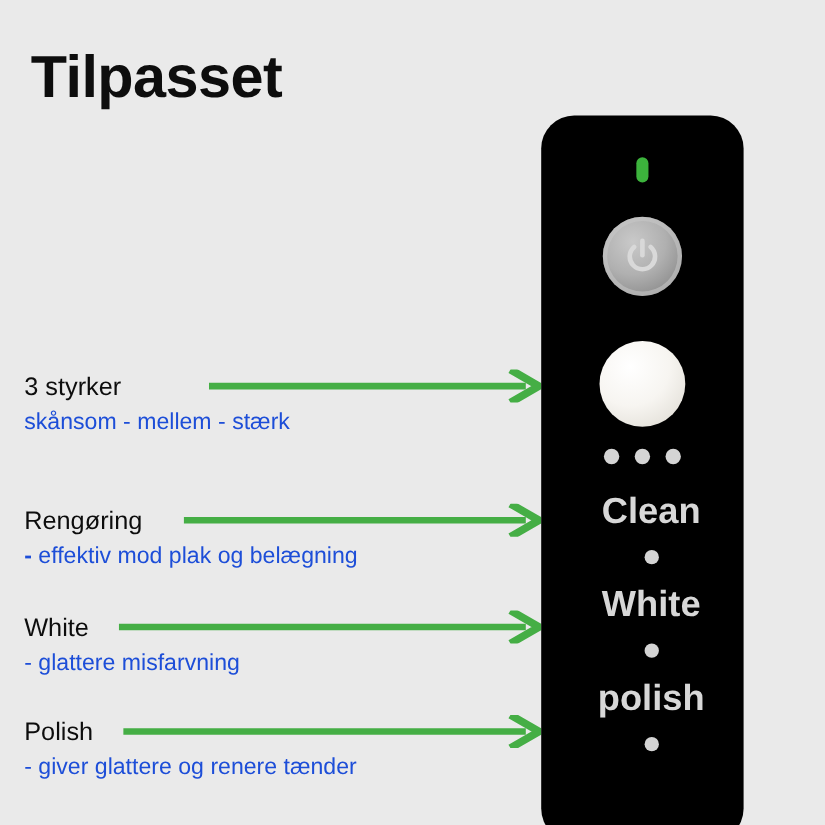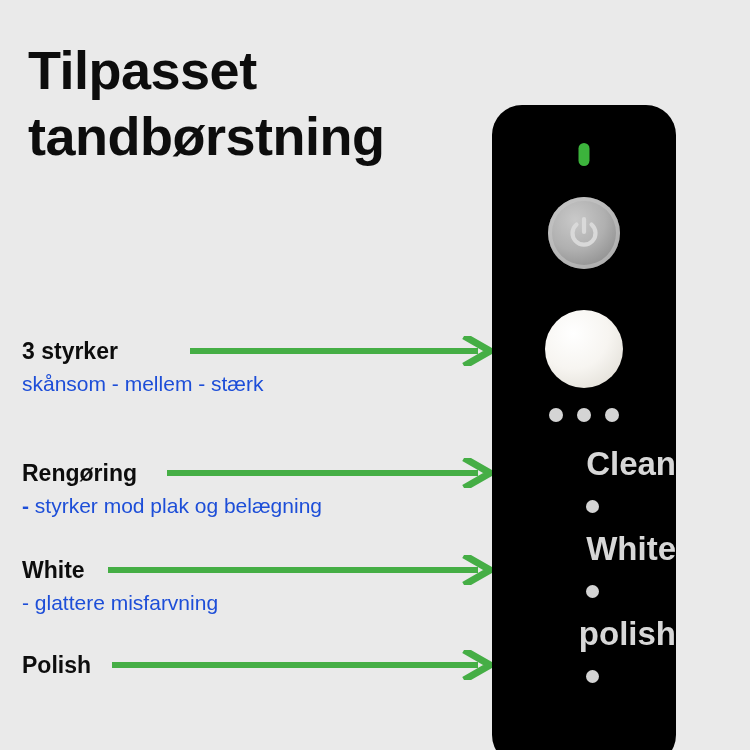--- a/index.html
+++ b/index.html
@@ -36,21 +36,21 @@
     position: absolute;
     left: 22px;
     width: 470px;
   }
   .feature-head {
     position: relative;
     height: 30px;
   }
   .feature-label {
     font-size: 23px;
-    font-weight: bold;
+    font-weight: normal;
     color: #0d0d0d;
     white-space: nowrap;
     line-height: 30px;
     display: inline-block;
     vertical-align: top;
   }
   .feature-sub {
     display: block;
     font-size: 21px;
     font-weight: normal;
@@ -130,21 +130,21 @@
     height: 14px;
     border-radius: 50%;
     background: #d4d4d4;
   }
 
   .mode-list {
     position: absolute;
     left: 16px;
     right: 0;
     top: 342px;
-    text-align: right;
+    text-align: center;
   }
   .mode-name {
     font-size: 33px;
     font-weight: bold;
     color: #d7d7d7;
     line-height: 1.0;
     margin-bottom: 20px;
   }
   .mode-sep {
     width: 13px;
@@ -154,21 +154,20 @@
     margin: 0 auto 19px auto;
   }
 </style>
 </head>
 <body>
 
 <div id="stage">
 
   <div class="title">
     <span class="title-line">Tilpasset</span>
-    <span class="title-line">tandbørstning</span>
   </div>
 
   <div class="feature" style="top:336px;">
     <div class="feature-head">
       <span class="feature-label">3 styrker</span>
       <span class="arrow" style="left:168px;">
         <svg width="302" height="30" viewBox="0 0 302 30">
           <line x1="0" y1="15" x2="288" y2="15" stroke="#45ae45" stroke-width="6"></line>
           <polyline points="274,0 300,15 274,30" fill="none" stroke="#45ae45" stroke-width="7" stroke-linejoin="miter"></polyline>
         </svg>
@@ -180,21 +179,21 @@
   <div class="feature" style="top:458px;">
     <div class="feature-head">
       <span class="feature-label">Rengøring</span>
       <span class="arrow" style="left:145px;">
         <svg width="325" height="30" viewBox="0 0 325 30">
           <line x1="0" y1="15" x2="311" y2="15" stroke="#45ae45" stroke-width="6"></line>
           <polyline points="297,0 323,15 297,30" fill="none" stroke="#45ae45" stroke-width="7" stroke-linejoin="miter"></polyline>
         </svg>
       </span>
     </div>
-    <span class="feature-sub"><span class="dash">-</span><span> styrker mod plak og belægning</span></span>
+    <span class="feature-sub"><span class="dash">-</span><span> effektiv mod plak og belægning</span></span>
   </div>
 
   <div class="feature" style="top:555px;">
     <div class="feature-head">
       <span class="feature-label">White</span>
       <span class="arrow" style="left:86px;">
         <svg width="384" height="30" viewBox="0 0 384 30">
           <line x1="0" y1="15" x2="370" y2="15" stroke="#45ae45" stroke-width="6"></line>
           <polyline points="356,0 382,15 356,30" fill="none" stroke="#45ae45" stroke-width="7" stroke-linejoin="miter"></polyline>
         </svg>
@@ -206,20 +205,21 @@
   <div class="feature" style="top:650px;">
     <div class="feature-head">
       <span class="feature-label">Polish</span>
       <span class="arrow" style="left:90px;">
         <svg width="380" height="30" viewBox="0 0 380 30">
           <line x1="0" y1="15" x2="366" y2="15" stroke="#45ae45" stroke-width="6"></line>
           <polyline points="352,0 378,15 352,30" fill="none" stroke="#45ae45" stroke-width="7" stroke-linejoin="miter"></polyline>
         </svg>
       </span>
     </div>
+    <span class="feature-sub"><span class="dash"></span><span>- giver glattere og renere tænder</span></span>
   </div>
 
   <div class="device">
 
     <div class="led"></div>
 
     <div class="power-btn">
       <svg width="40" height="40" viewBox="0 0 40 40">
         <path d="M12.5 11.5 A11.5 11.5 0 1 0 27.5 11.5" fill="none" stroke="#d9d9d9" stroke-width="4.2" stroke-linecap="round"></path>
         <line x1="20" y1="6" x2="20" y2="19" stroke="#d9d9d9" stroke-width="4.2" stroke-linecap="round"></line>

